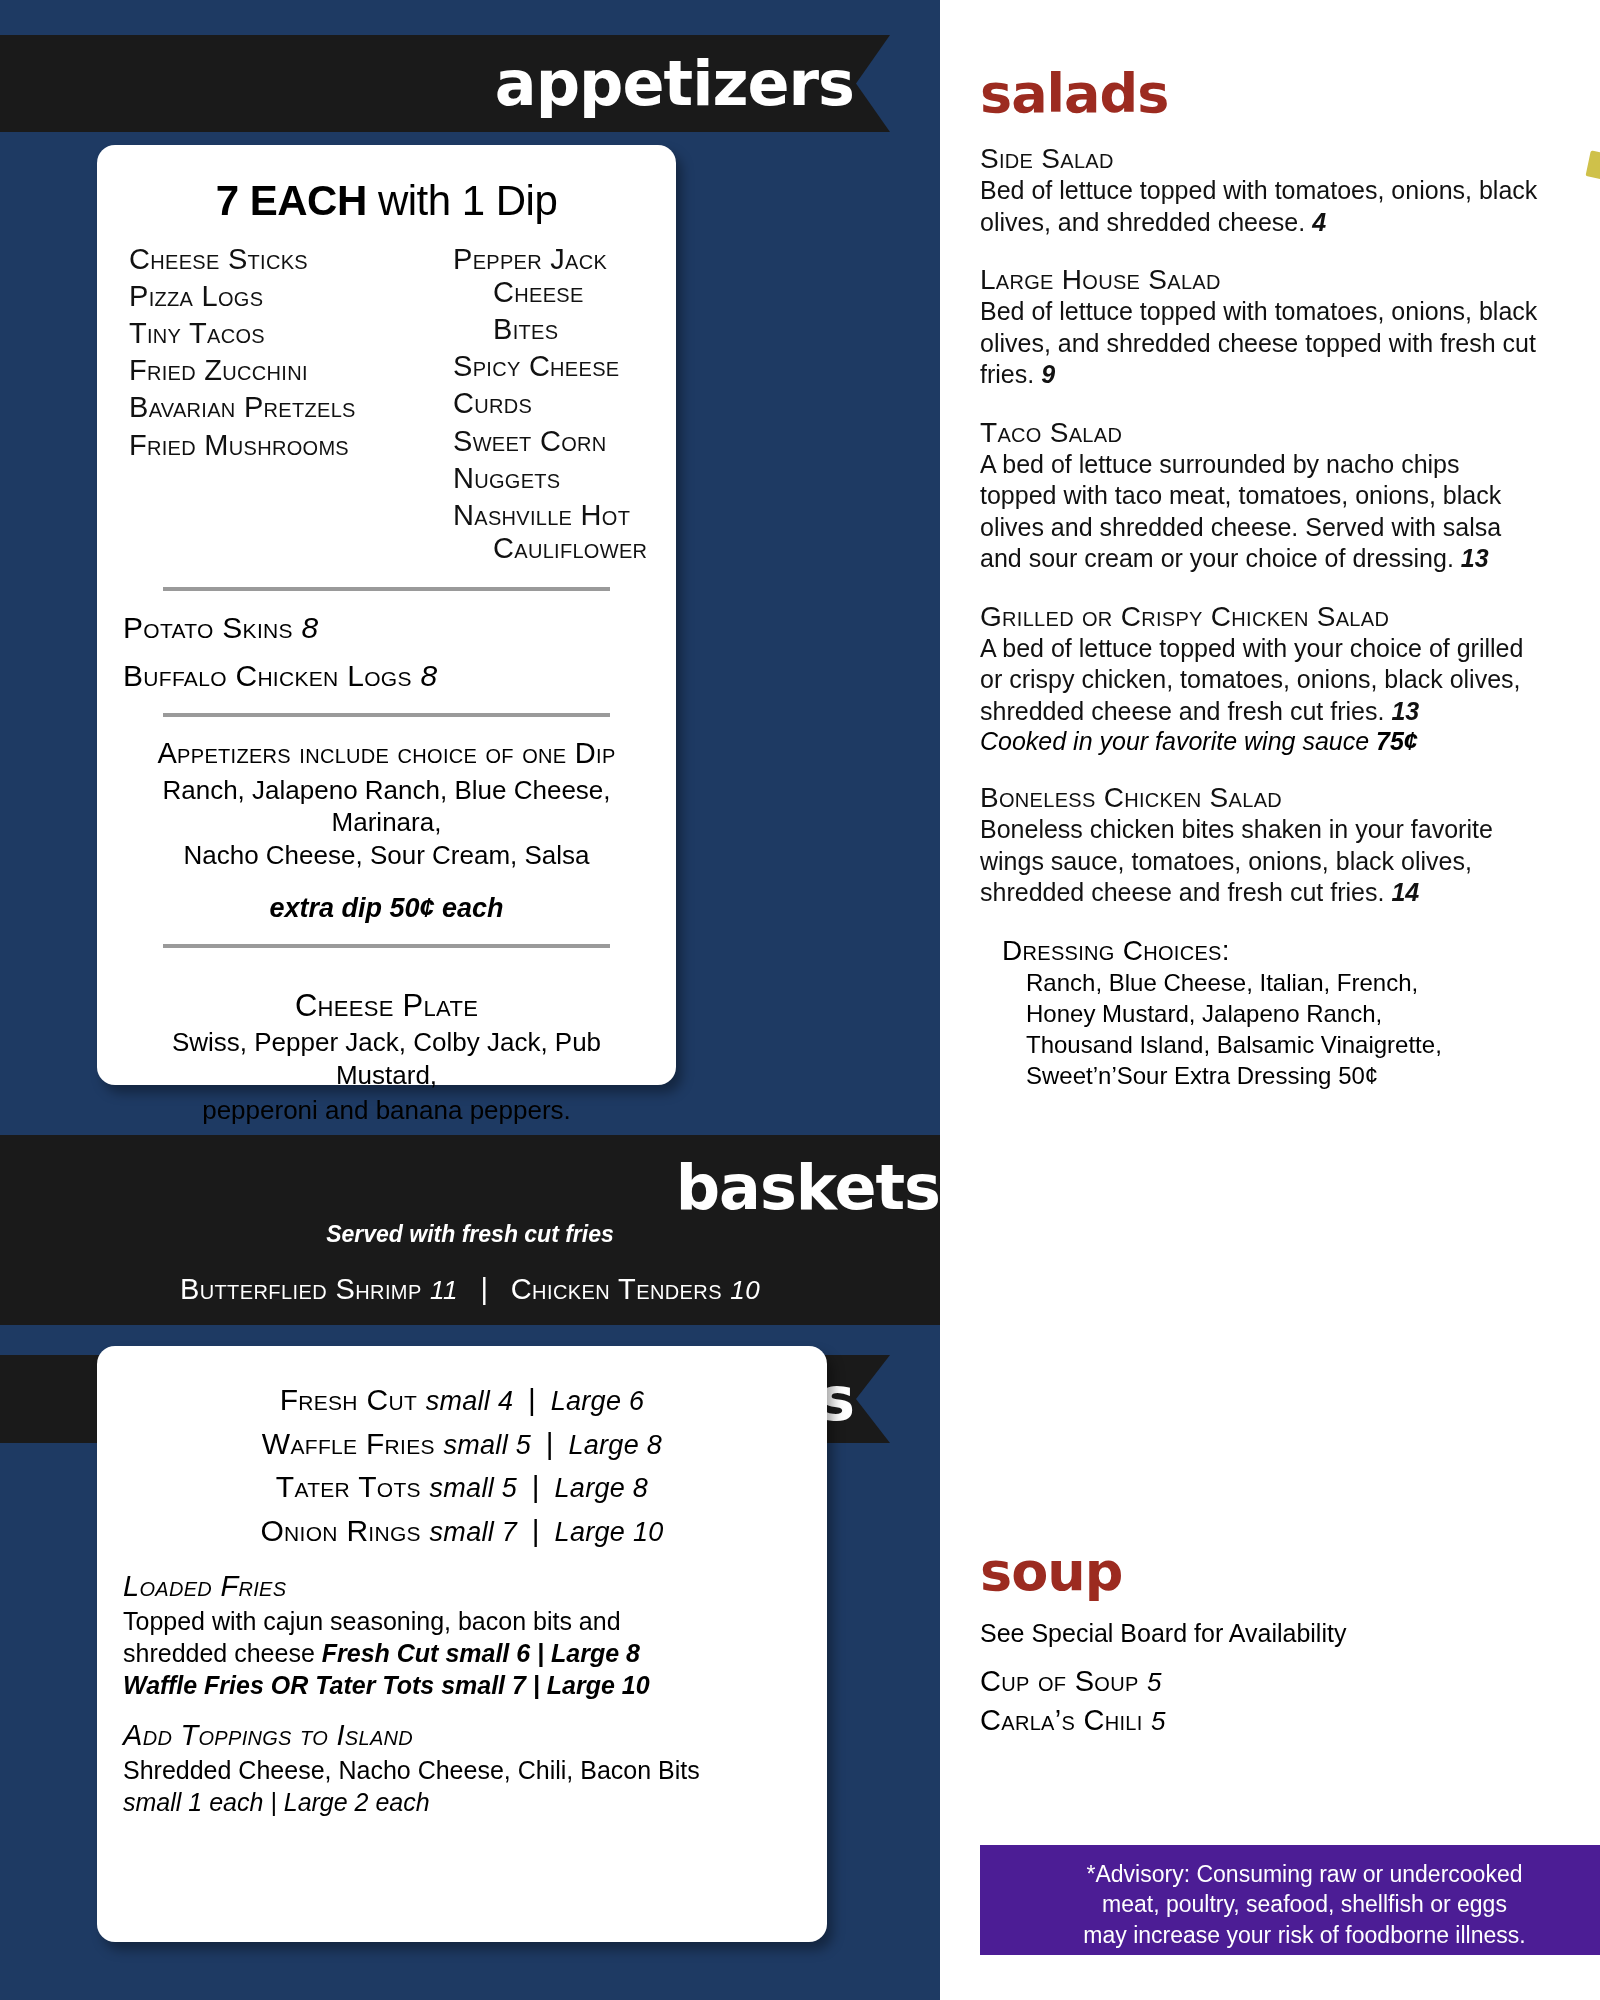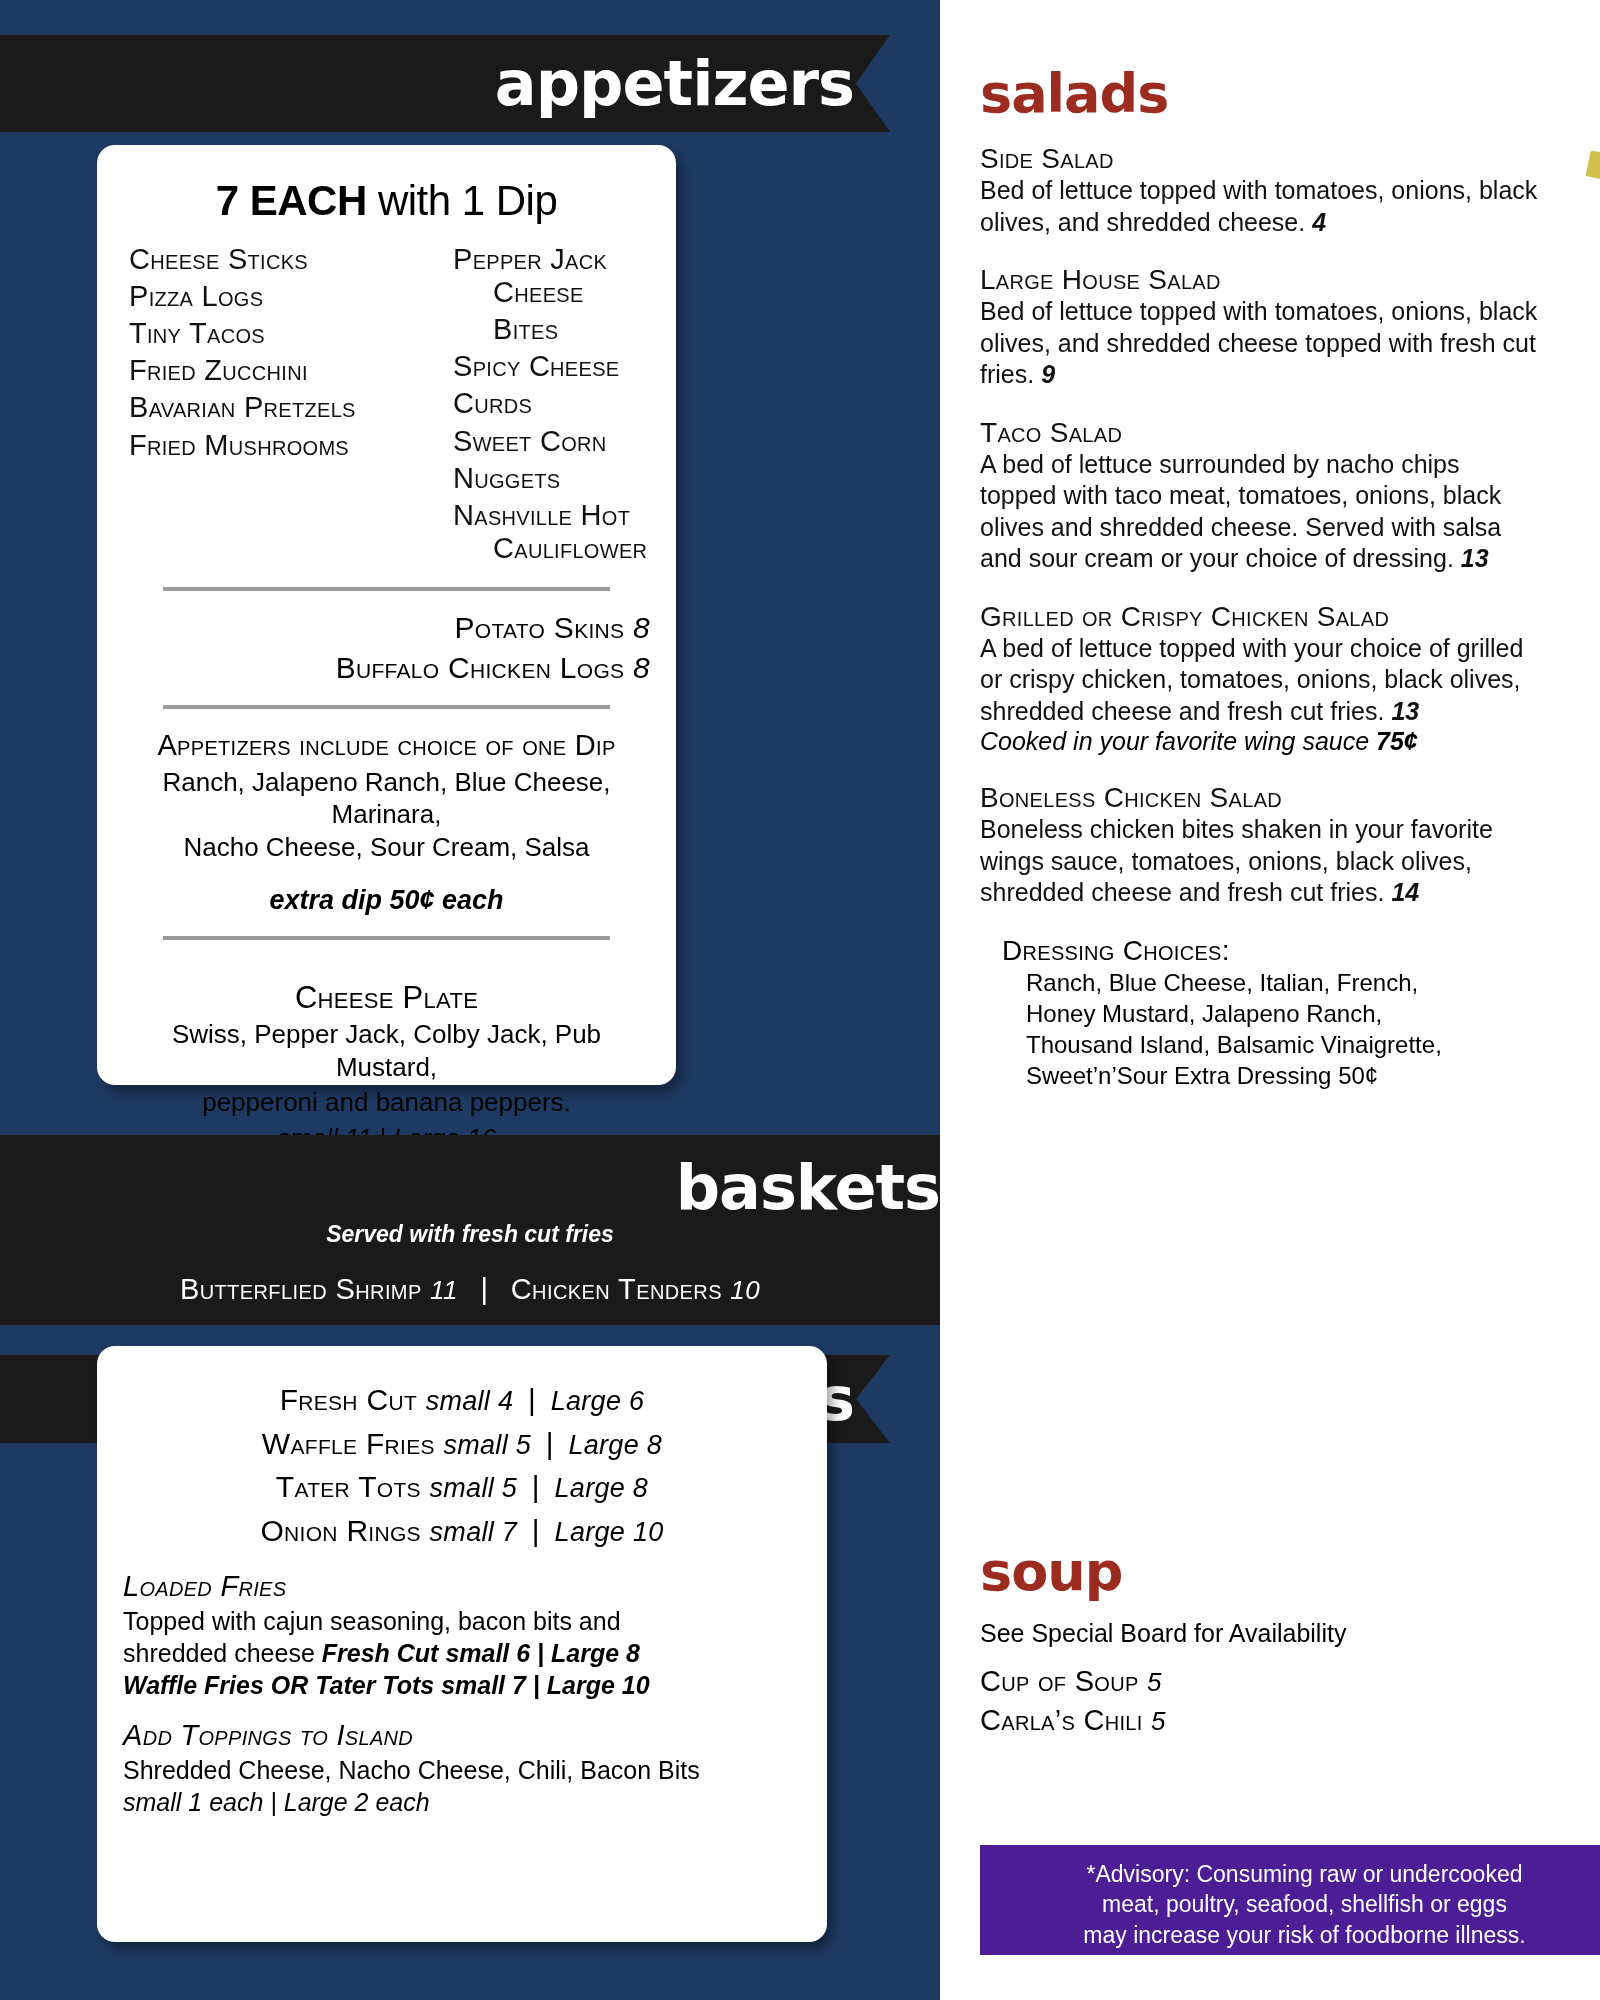--- a/index.html
+++ b/index.html
@@ -79,21 +79,21 @@
   .app-cols { display:flex; gap:24px; padding:0 6px; }
   .app-col { flex:1; }
   .app-col.left-col { flex:0 0 300px; }
   .app-item {
     font-variant:small-caps; font-size:29px; line-height:1.28;
     letter-spacing:.3px; color:#111;
   }
   .app-item .ind { display:block; padding-left:40px; margin-top:-4px; }
   .rule { height:4px; background:#9a9a9a; margin:20px 40px; }
   .single-line {
-    text-align:right; font-variant:small-caps; font-size:30px; margin:6px 0;
+    text-align:left; font-variant:small-caps; font-size:30px; margin:14px 0;
     letter-spacing:.3px;
   }
   .single-line .price { font-style:italic; font-variant:normal; }
   .dip-head {
     text-align:center; font-variant:small-caps; font-size:29px; margin-bottom:4px;
     letter-spacing:.3px;
   }
   .dip-list { text-align:center; font-size:26px; line-height:1.25; }
   .extra-dip { text-align:center; font-style:italic; font-weight:bold; font-size:27px; margin:22px 0 6px; }
   .cheese-plate-title { text-align:center; font-variant:small-caps; font-size:31px; letter-spacing:.3px;margin-top:40px; }

